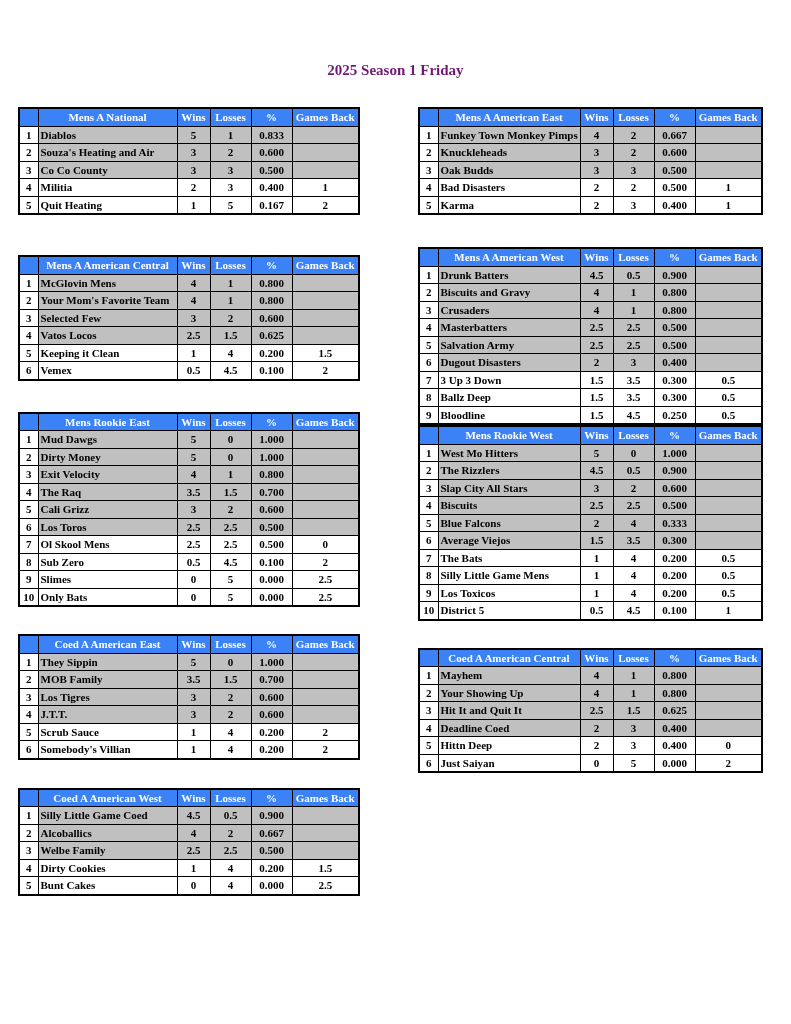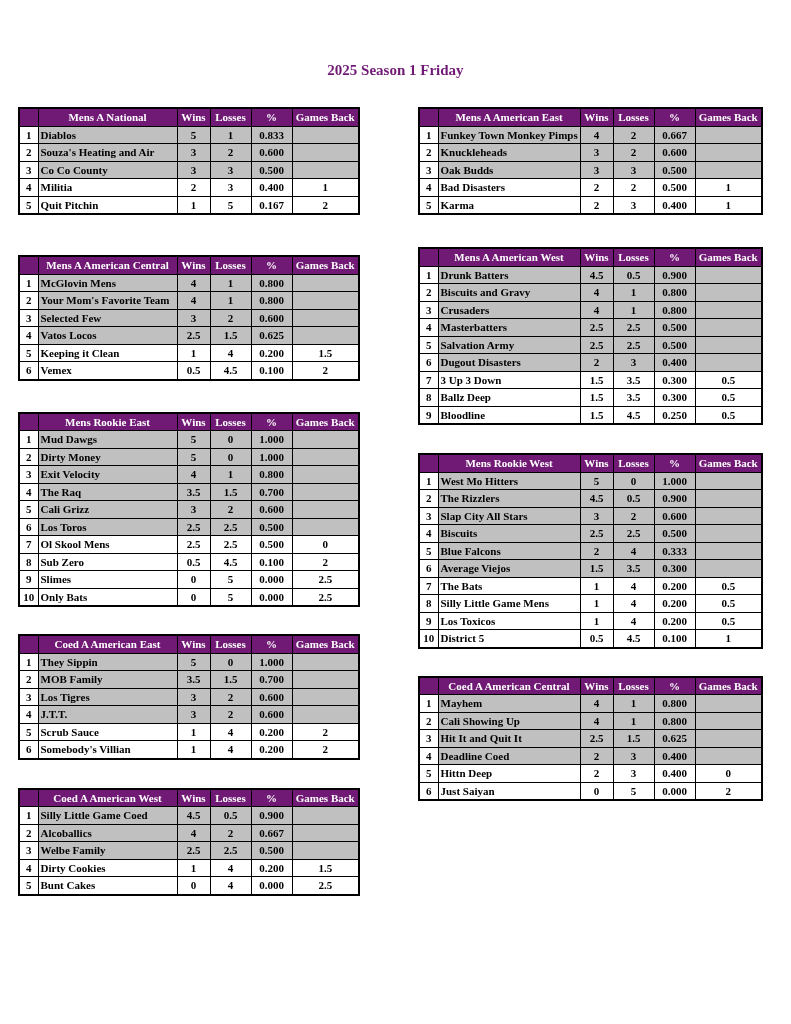--- a/index.html
+++ b/index.html
@@ -21,29 +21,29 @@
     border-collapse:collapse; width:100%; table-layout:fixed;
     border:2px solid #000000;
     font-family:"Liberation Serif", serif;
     font-size:11px; font-weight:bold;
   }
   .col-left  table.standings:nth-of-type(1) { margin-bottom:32px; }
   .col-left  table.standings:nth-of-type(2) { margin-bottom:31px;margin-top:40px; }
   .col-left  table.standings:nth-of-type(3) { margin-bottom:27px; }
   .col-left  table.standings:nth-of-type(4) { margin-bottom:28px; }
   .col-right table.standings:nth-of-type(1) { margin-bottom:32px; }
-  .col-right table.standings:nth-of-type(2) { margin-bottom:28px; }
+  .col-right table.standings:nth-of-type(2) { }
   .col-right table.standings:nth-of-type(3) { margin-bottom:27px; }
 
   table.standings th, table.standings td {
     border:1px solid #000000; height:16.5px; padding:0 2px;
     overflow:hidden; white-space:nowrap; line-height:16px;
   }
   table.standings th {
-    background:#701a75; color:#FFFFFF; text-align:center; font-weight:bold;
+    background:#3b82f6; color:#FFFFFF; text-align:center; font-weight:bold;
   }
   td.c-rank { text-align:center; background:#FFFFFF; }
   td.c-team { text-align:left; padding-left:4px; }
   td.c-num  { text-align:center; }
   tr.lead  td.c-team, tr.lead  td.c-num { background:#C0C0C0; }
   tr.trail td.c-team, tr.trail td.c-num { background:#FFFFFF; }
 </style>
 </head>
 <body>
 
@@ -97,21 +97,21 @@
           <tr class="trail">
             <td class="c-rank">4</td>
             <td class="c-team">Militia</td>
             <td class="c-num">2</td>
             <td class="c-num">3</td>
             <td class="c-num">0.400</td>
             <td class="c-num">1</td>
           </tr>
           <tr class="trail">
             <td class="c-rank">5</td>
-            <td class="c-team">Quit Pitchin</td>
+            <td class="c-team">Quit Heating</td>
             <td class="c-num">1</td>
             <td class="c-num">5</td>
             <td class="c-num">0.167</td>
             <td class="c-num">2</td>
           </tr>
         </tbody>
       </table>
       <table class="standings">
         <colgroup>
           <col style="width: 19px;">
@@ -699,21 +699,21 @@
           <tr class="lead">
             <td class="c-rank">1</td>
             <td class="c-team">Mayhem</td>
             <td class="c-num">4</td>
             <td class="c-num">1</td>
             <td class="c-num">0.800</td>
             <td class="c-num"></td>
           </tr>
           <tr class="lead">
             <td class="c-rank">2</td>
-            <td class="c-team">Cali Showing Up</td>
+            <td class="c-team">Your Showing Up</td>
             <td class="c-num">4</td>
             <td class="c-num">1</td>
             <td class="c-num">0.800</td>
             <td class="c-num"></td>
           </tr>
           <tr class="lead">
             <td class="c-rank">3</td>
             <td class="c-team">Hit It and Quit It</td>
             <td class="c-num">2.5</td>
             <td class="c-num">1.5</td>

